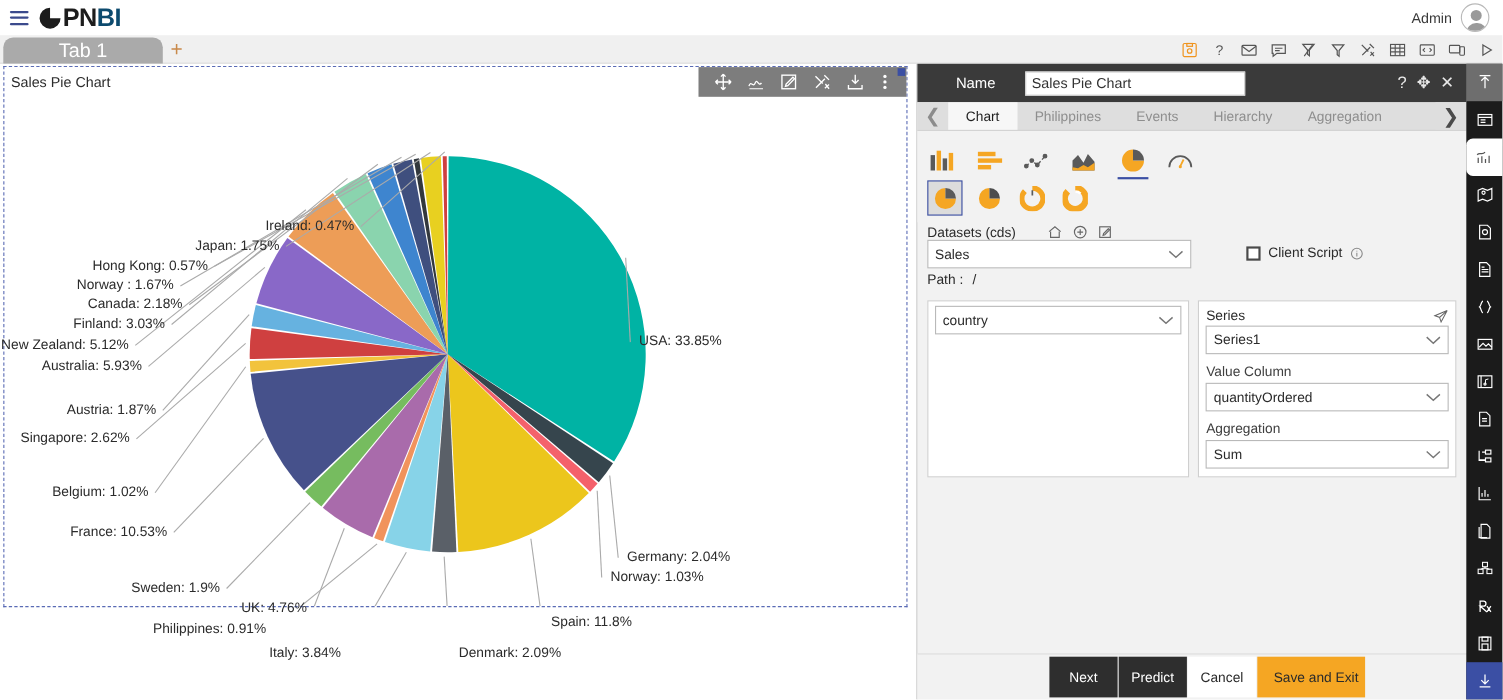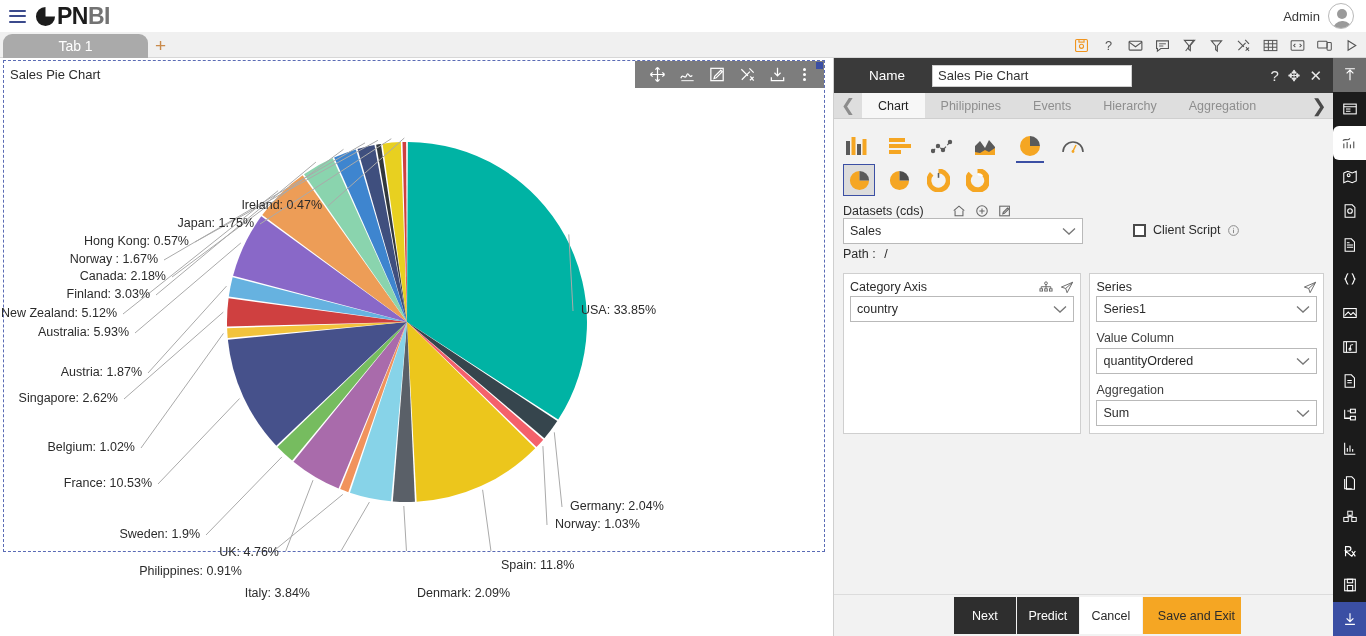--- a/index.html
+++ b/index.html
@@ -18,39 +18,39 @@
     background: #ffffff; display: flex; align-items: center;
   }
   .hamburger { margin-left: 9px; width: 17px; height: 13px; display: flex;
     flex-direction: column; justify-content: space-between; cursor: pointer; }
   .hamburger i { display: block; height: 2px; background: #3b4a8c; border-radius: 1px; }
   .logo { margin-left: 9px; display: flex; align-items: center; height: 26px; }
   .logo-mark { width: 21px; height: 21px; position: relative; }
   .logo-text { font-size: 23px; font-weight: bold; letter-spacing: -.5px;
     line-height: 21px; margin-left: 1px; }
   .logo-pn { color: #1c1c1c; }
-  .logo-bi { color: #737373; }
+  .logo-bi { color: #0c4a6e; }
   .admin-wrap { margin-left: auto; display: flex; align-items: center; margin-right: 12px; }
   .admin-name { font-size: 13px; color: #3a3a3a; margin-right: 8px; }
   .avatar { width: 26px; height: 26px; border-radius: 50%; border: 1px solid #b9b9b9;
     background: #fff; position: relative; overflow: hidden; }
   .avatar::before { content:""; position:absolute; left:8px; top:5px; width:10px; height:10px;
     border-radius:50%; background:#9a9a9a; }
   .avatar::after { content:""; position:absolute; left:3.5px; top:17px; width:19px; height:13px;
     border-radius:9px 9px 0 0; background:#9a9a9a; }
 
   
   .tabstrip {
     position: absolute; left: 0; top: 32px; width: 1366px; height: 26px;
     background: #f0f0f0; border-bottom: 1px solid #d7d7d7;
   }
   .tab-item {
     position: absolute; left: 3px; top: 2px; width: 145px; height: 24px;
     background: #aaaaaa; border-radius: 9px 9px 0 0;
-    color: #ffffff; font-size: 14px; text-align: center; line-height: 24px;
+    color: #ffffff; font-size: 18px; text-align: center; line-height: 24px;
     cursor: pointer;
   }
   .tab-add { position: absolute; left: 155px; top: 3px; font-size: 19px;
     color: #c98a4b; line-height: 21px; cursor: pointer; font-weight: 300; }
   .top-icons { position: absolute; right: 6px; top: 2px; height: 22px;
     display: flex; align-items: center; gap: 10px; }
   .ti { width: 17px; height: 17px; cursor: pointer; display: block; }
 
   
   .canvas {
@@ -489,35 +489,20 @@
           <span class="cs-lbl">Client Script</span>
           <svg width="13" height="13" viewBox="0 0 16 16" fill="none" stroke="#888" stroke-width="1.2">
             <circle cx="8" cy="8" r="6"></circle>
               <path d="M8 7v4.2M8 4.8v.9"></path>
           </svg>
         </div>
       </div>
 
       <div class="cols">
         <div class="col-box" style="width:240px;">
-          <div class="col-head">
-            <span class="t">Category Axis</span>
-            <span class="ic">
-              <svg width="14" height="13" viewBox="0 0 16 15" fill="none" stroke="#666" stroke-width="1.1">
-                <circle cx="8" cy="2.6" r="1.6"></circle>
-                  <path d="M8 4.2v2.4M2.5 6.6h11v2.2M2.5 6.6v2.2M8 6.6v2.2"></path>
-                <rect x="1" y="9" width="3" height="2.6"></rect>
-                  <rect x="6.5" y="9" width="3" height="2.6"></rect>
-                  <rect x="12" y="9" width="3" height="2.6"></rect>
-              </svg>
-              <svg width="14" height="13" viewBox="0 0 16 15" fill="none" stroke="#666" stroke-width="1.1">
-                <path d="M14.5 1.5L1.5 7l5 1.6L14.5 1.5zM6.5 8.6l1.6 4.9L14.5 1.5"></path>
-              </svg>
-            </span>
-          </div>
           <div class="select">
             <span>country</span>
             <svg class="chev" width="14" height="9" viewBox="0 0 14 9" fill="none" stroke="#777" stroke-width="1.3">
                 <path d="M1 1.5L7 7 13 1.5"></path>
               </svg>
           </div>
         </div>
 
         <div class="col-box" style="width:236px;">
           <div class="col-head">

